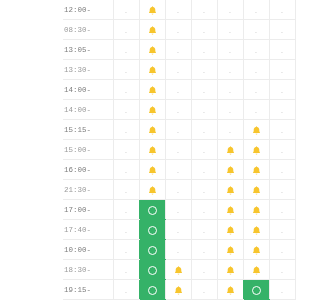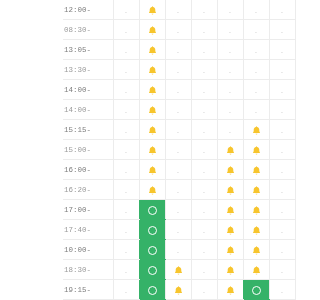--- a/index.html
+++ b/index.html
@@ -248,21 +248,21 @@
                 <path fill="#f7c52d" d="M12 2.6c-.63 0-1.15.5-1.15 1.12v.62C7.9 4.85 5.9 7.4 5.9 10.4v3.5l-1.5 2.5c-.32.53.07 1.2.69 1.2h13.82c.62 0 1.01-.67.69-1.2l-1.5-2.5v-3.5c0-3-2-5.55-4.95-6.06v-.62c0-.62-.52-1.12-1.15-1.12z"></path>
                 <path fill="#f7c52d" d="M9.9 19.1a2.2 2.2 0 0 0 4.2 0z"></path>
               </svg></span></td>
           <td class="slot state-bell"><span class="mark-bell"><svg width="11" height="11" viewBox="0 0 24 24" aria-hidden="true">
                 <path fill="#f7c52d" d="M12 2.6c-.63 0-1.15.5-1.15 1.12v.62C7.9 4.85 5.9 7.4 5.9 10.4v3.5l-1.5 2.5c-.32.53.07 1.2.69 1.2h13.82c.62 0 1.01-.67.69-1.2l-1.5-2.5v-3.5c0-3-2-5.55-4.95-6.06v-.62c0-.62-.52-1.12-1.15-1.12z"></path>
                 <path fill="#f7c52d" d="M9.9 19.1a2.2 2.2 0 0 0 4.2 0z"></path>
               </svg></span></td>
           <td class="slot state-dash last-col"><span class="mark-dash">-</span></td>
         </tr>
         <tr class="time-row">
-          <td class="time-label">16:20-</td>
+          <td class="time-label">21:30-</td>
           <td class="slot state-dash"><span class="mark-dash">-</span></td>
           <td class="slot state-bell"><span class="mark-bell"><svg width="11" height="11" viewBox="0 0 24 24" aria-hidden="true">
                 <path fill="#f7c52d" d="M12 2.6c-.63 0-1.15.5-1.15 1.12v.62C7.9 4.85 5.9 7.4 5.9 10.4v3.5l-1.5 2.5c-.32.53.07 1.2.69 1.2h13.82c.62 0 1.01-.67.69-1.2l-1.5-2.5v-3.5c0-3-2-5.55-4.95-6.06v-.62c0-.62-.52-1.12-1.15-1.12z"></path>
                 <path fill="#f7c52d" d="M9.9 19.1a2.2 2.2 0 0 0 4.2 0z"></path>
               </svg></span></td>
           <td class="slot state-dash"><span class="mark-dash">-</span></td>
           <td class="slot state-dash"><span class="mark-dash">-</span></td>
           <td class="slot state-bell"><span class="mark-bell"><svg width="11" height="11" viewBox="0 0 24 24" aria-hidden="true">
                 <path fill="#f7c52d" d="M12 2.6c-.63 0-1.15.5-1.15 1.12v.62C7.9 4.85 5.9 7.4 5.9 10.4v3.5l-1.5 2.5c-.32.53.07 1.2.69 1.2h13.82c.62 0 1.01-.67.69-1.2l-1.5-2.5v-3.5c0-3-2-5.55-4.95-6.06v-.62c0-.62-.52-1.12-1.15-1.12z"></path>
                 <path fill="#f7c52d" d="M9.9 19.1a2.2 2.2 0 0 0 4.2 0z"></path>

